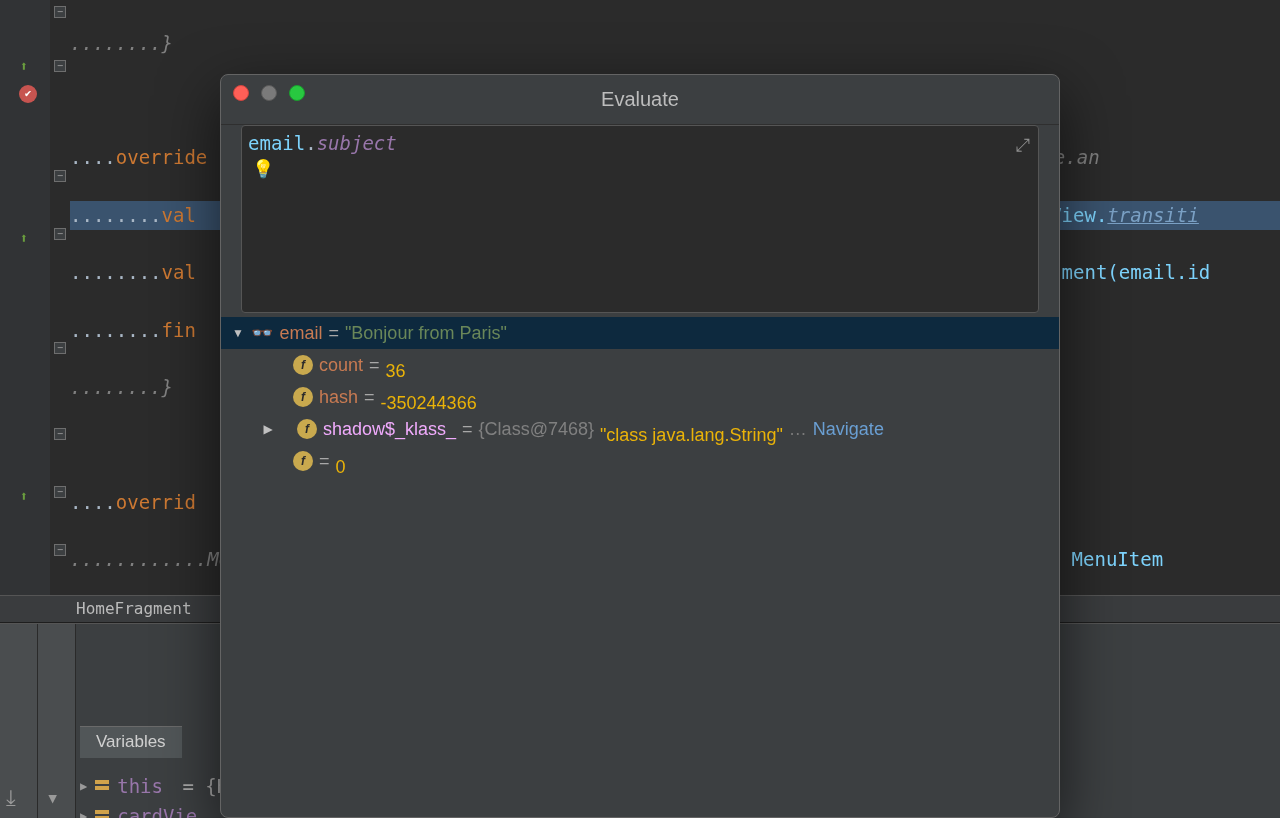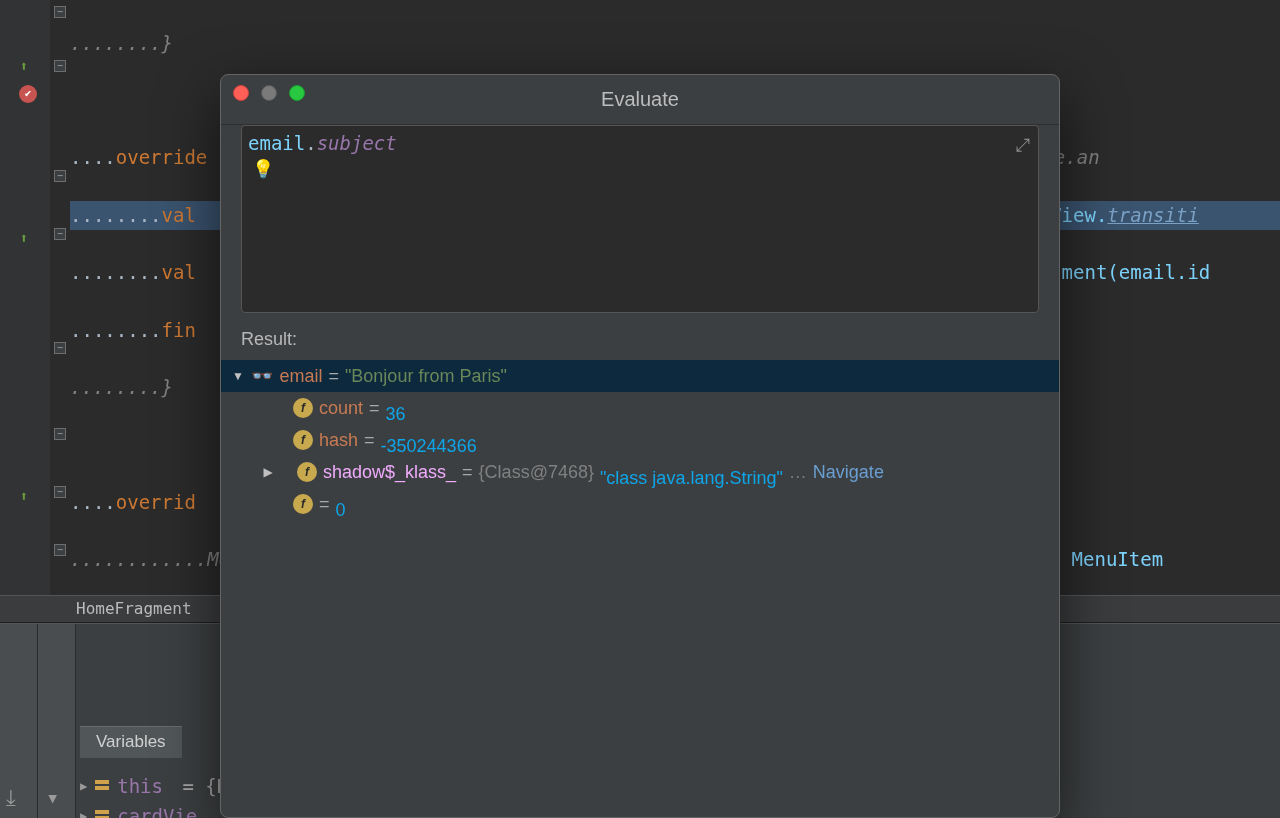--- a/index.html
+++ b/index.html
@@ -265,21 +265,21 @@
   .glasses {
     color: #d2d2d2;
     font-size: 18px;
     letter-spacing: -4px;
     padding-right: 4px;
   }
   .res-name { color: #c77a52; }
   .res-name.purple { color: #f0abfc; }
   .eq { color: #a8a8a8; }
   .str { color: #6a8759; }
-  .num { color: #0ea5e9; margin-top: 12px; }
+  .num { color: #eab308; margin-top: 12px; }
   .cls { color: #808080; }
   .nav-link { color: #6a9fd3; }
   .ell { color: #7a7a7a; }
 </style>
 </head>
 <body>
 
 <div class="editor">
   <div class="gutter">
     <span class="gutter-icon green-up" style="top:56px">⬆</span>
@@ -356,23 +356,20 @@
 
   <div class="frag-box">
     <div class="frag-text">
       <span class="pn">email</span><span class="op">.</span><span class="purple" style="font-style:italic">subject</span>
     </div>
     <span class="bulb">💡</span>
     <span class="expand-icon">⤢</span>
   </div>
 
 
-  <div class="section-label" style="padding-top:16px">
-    <span>Result:</span>
-  </div>
 
   <div class="result-tree">
     <div class="tree-row sel">
       <span class="tri open">▼</span>
       <span class="glasses">👓</span>
       <span class="res-name">email</span>
       <span class="eq">=</span>
       <span class="str">"Bonjour from Paris"</span>
     </div>
 

